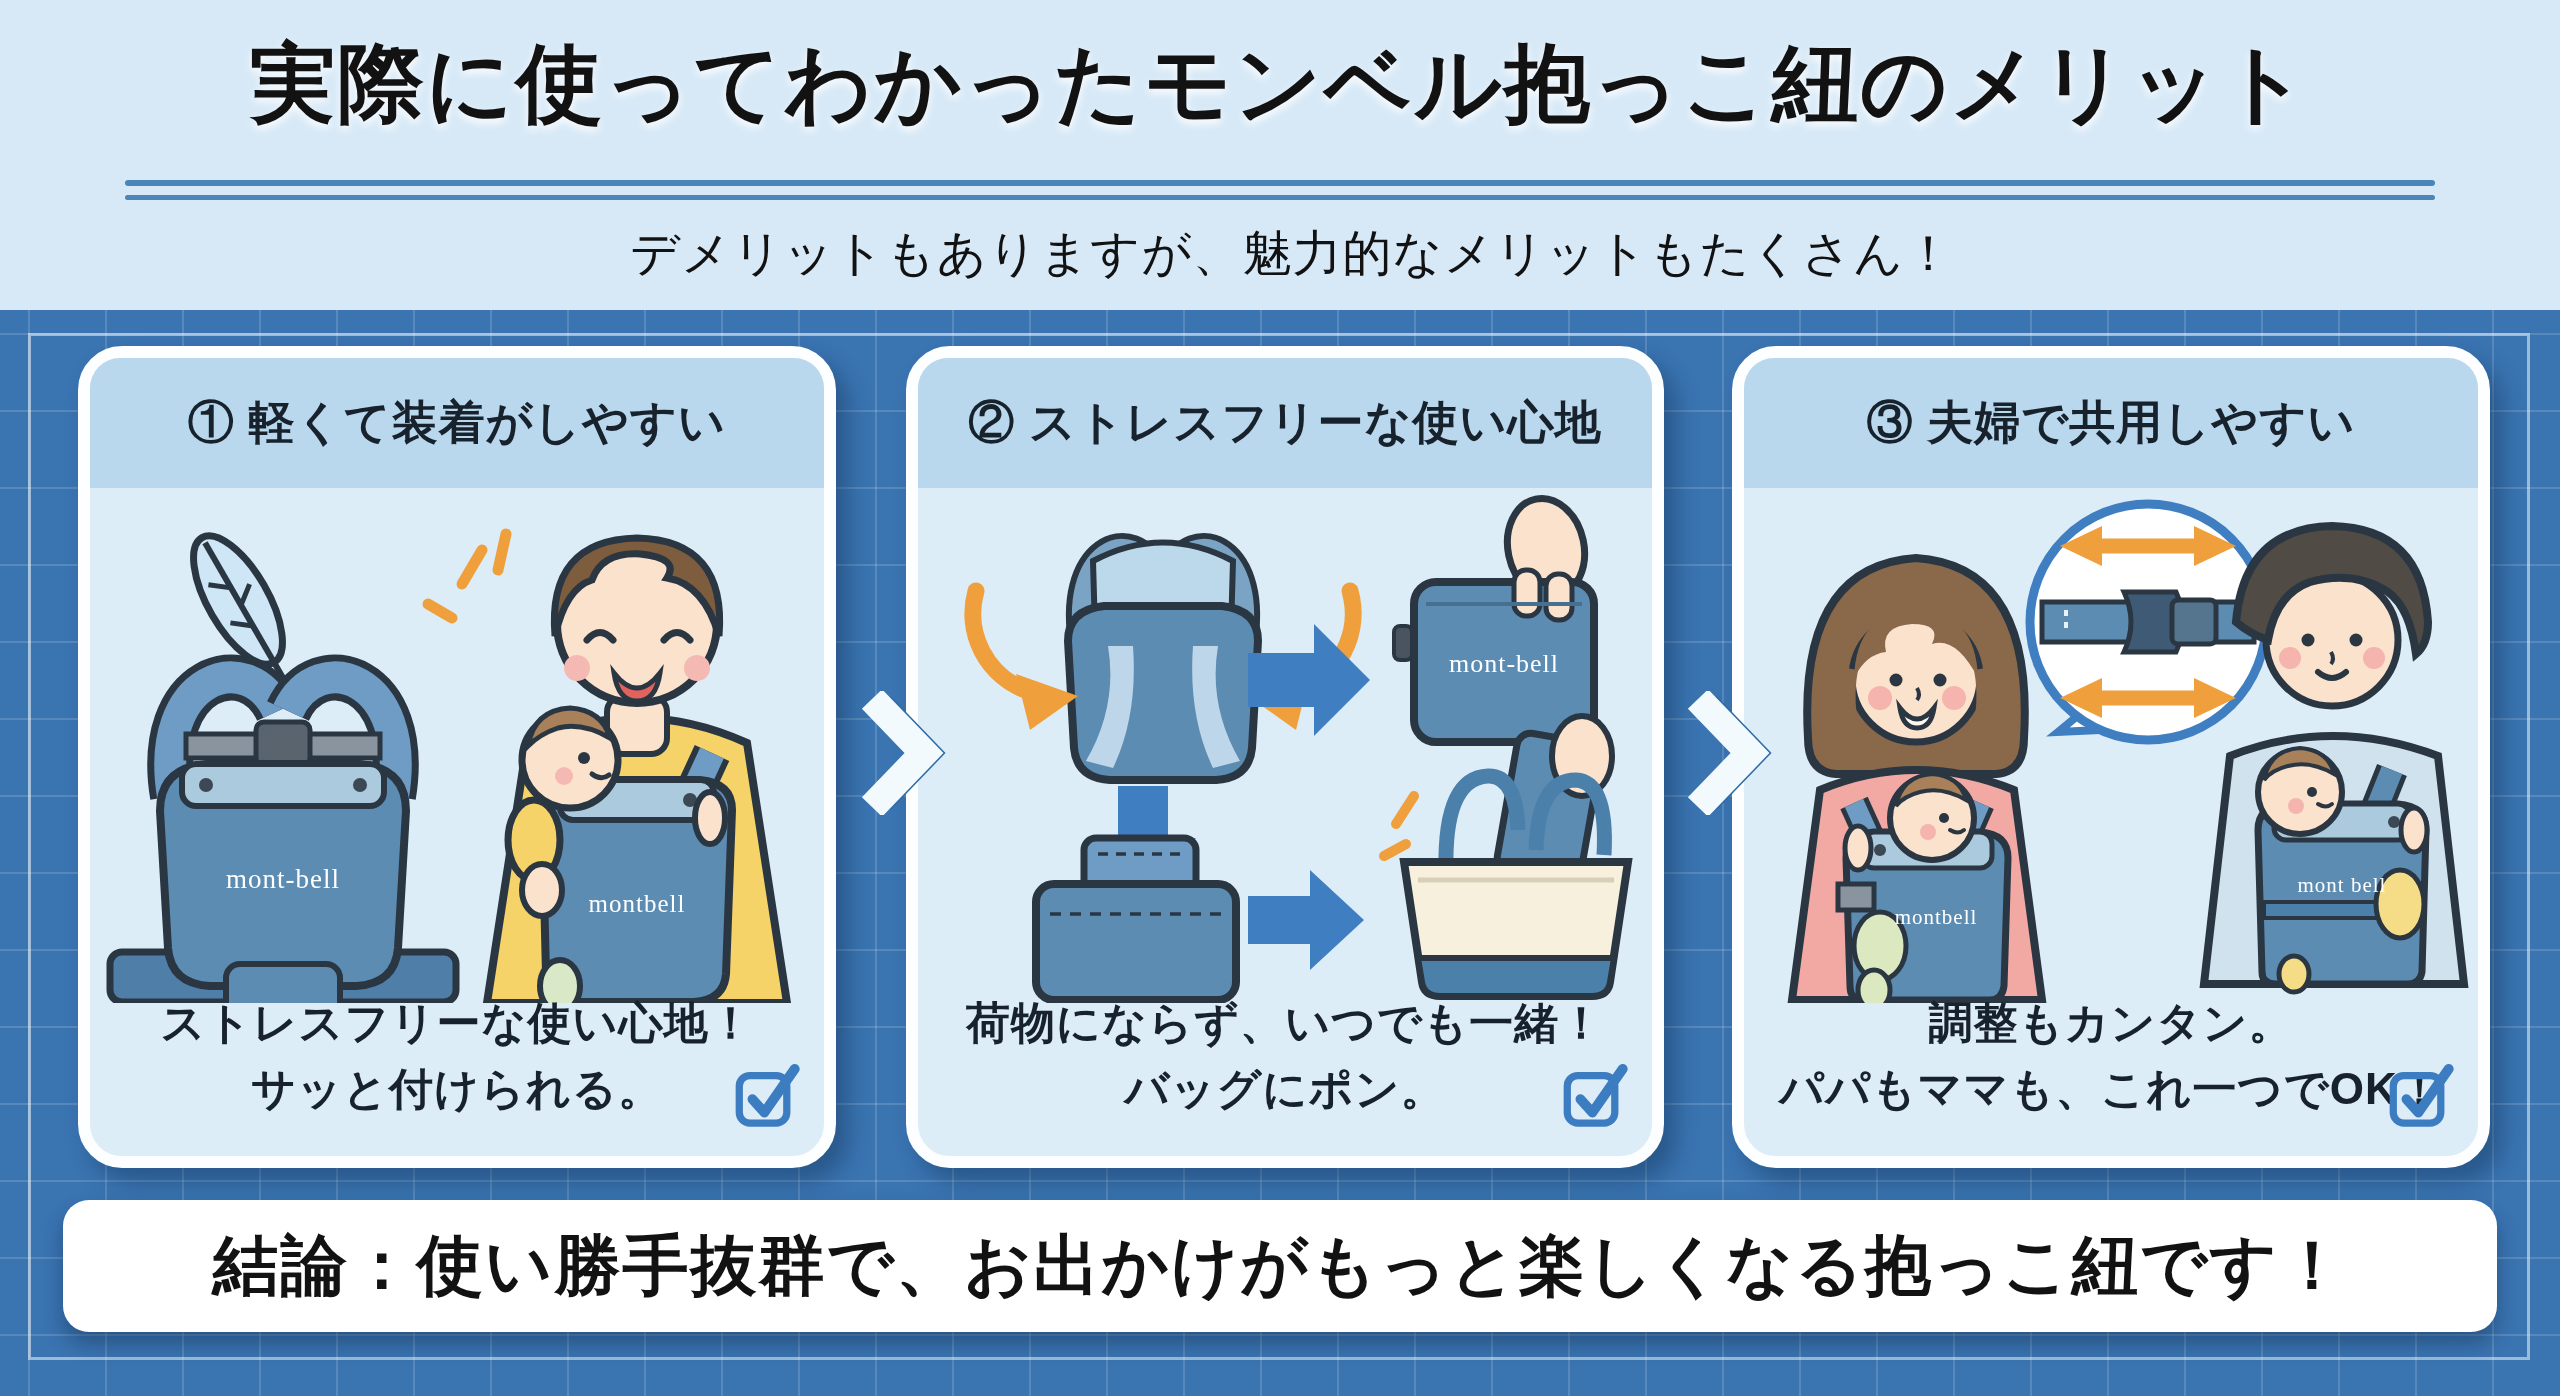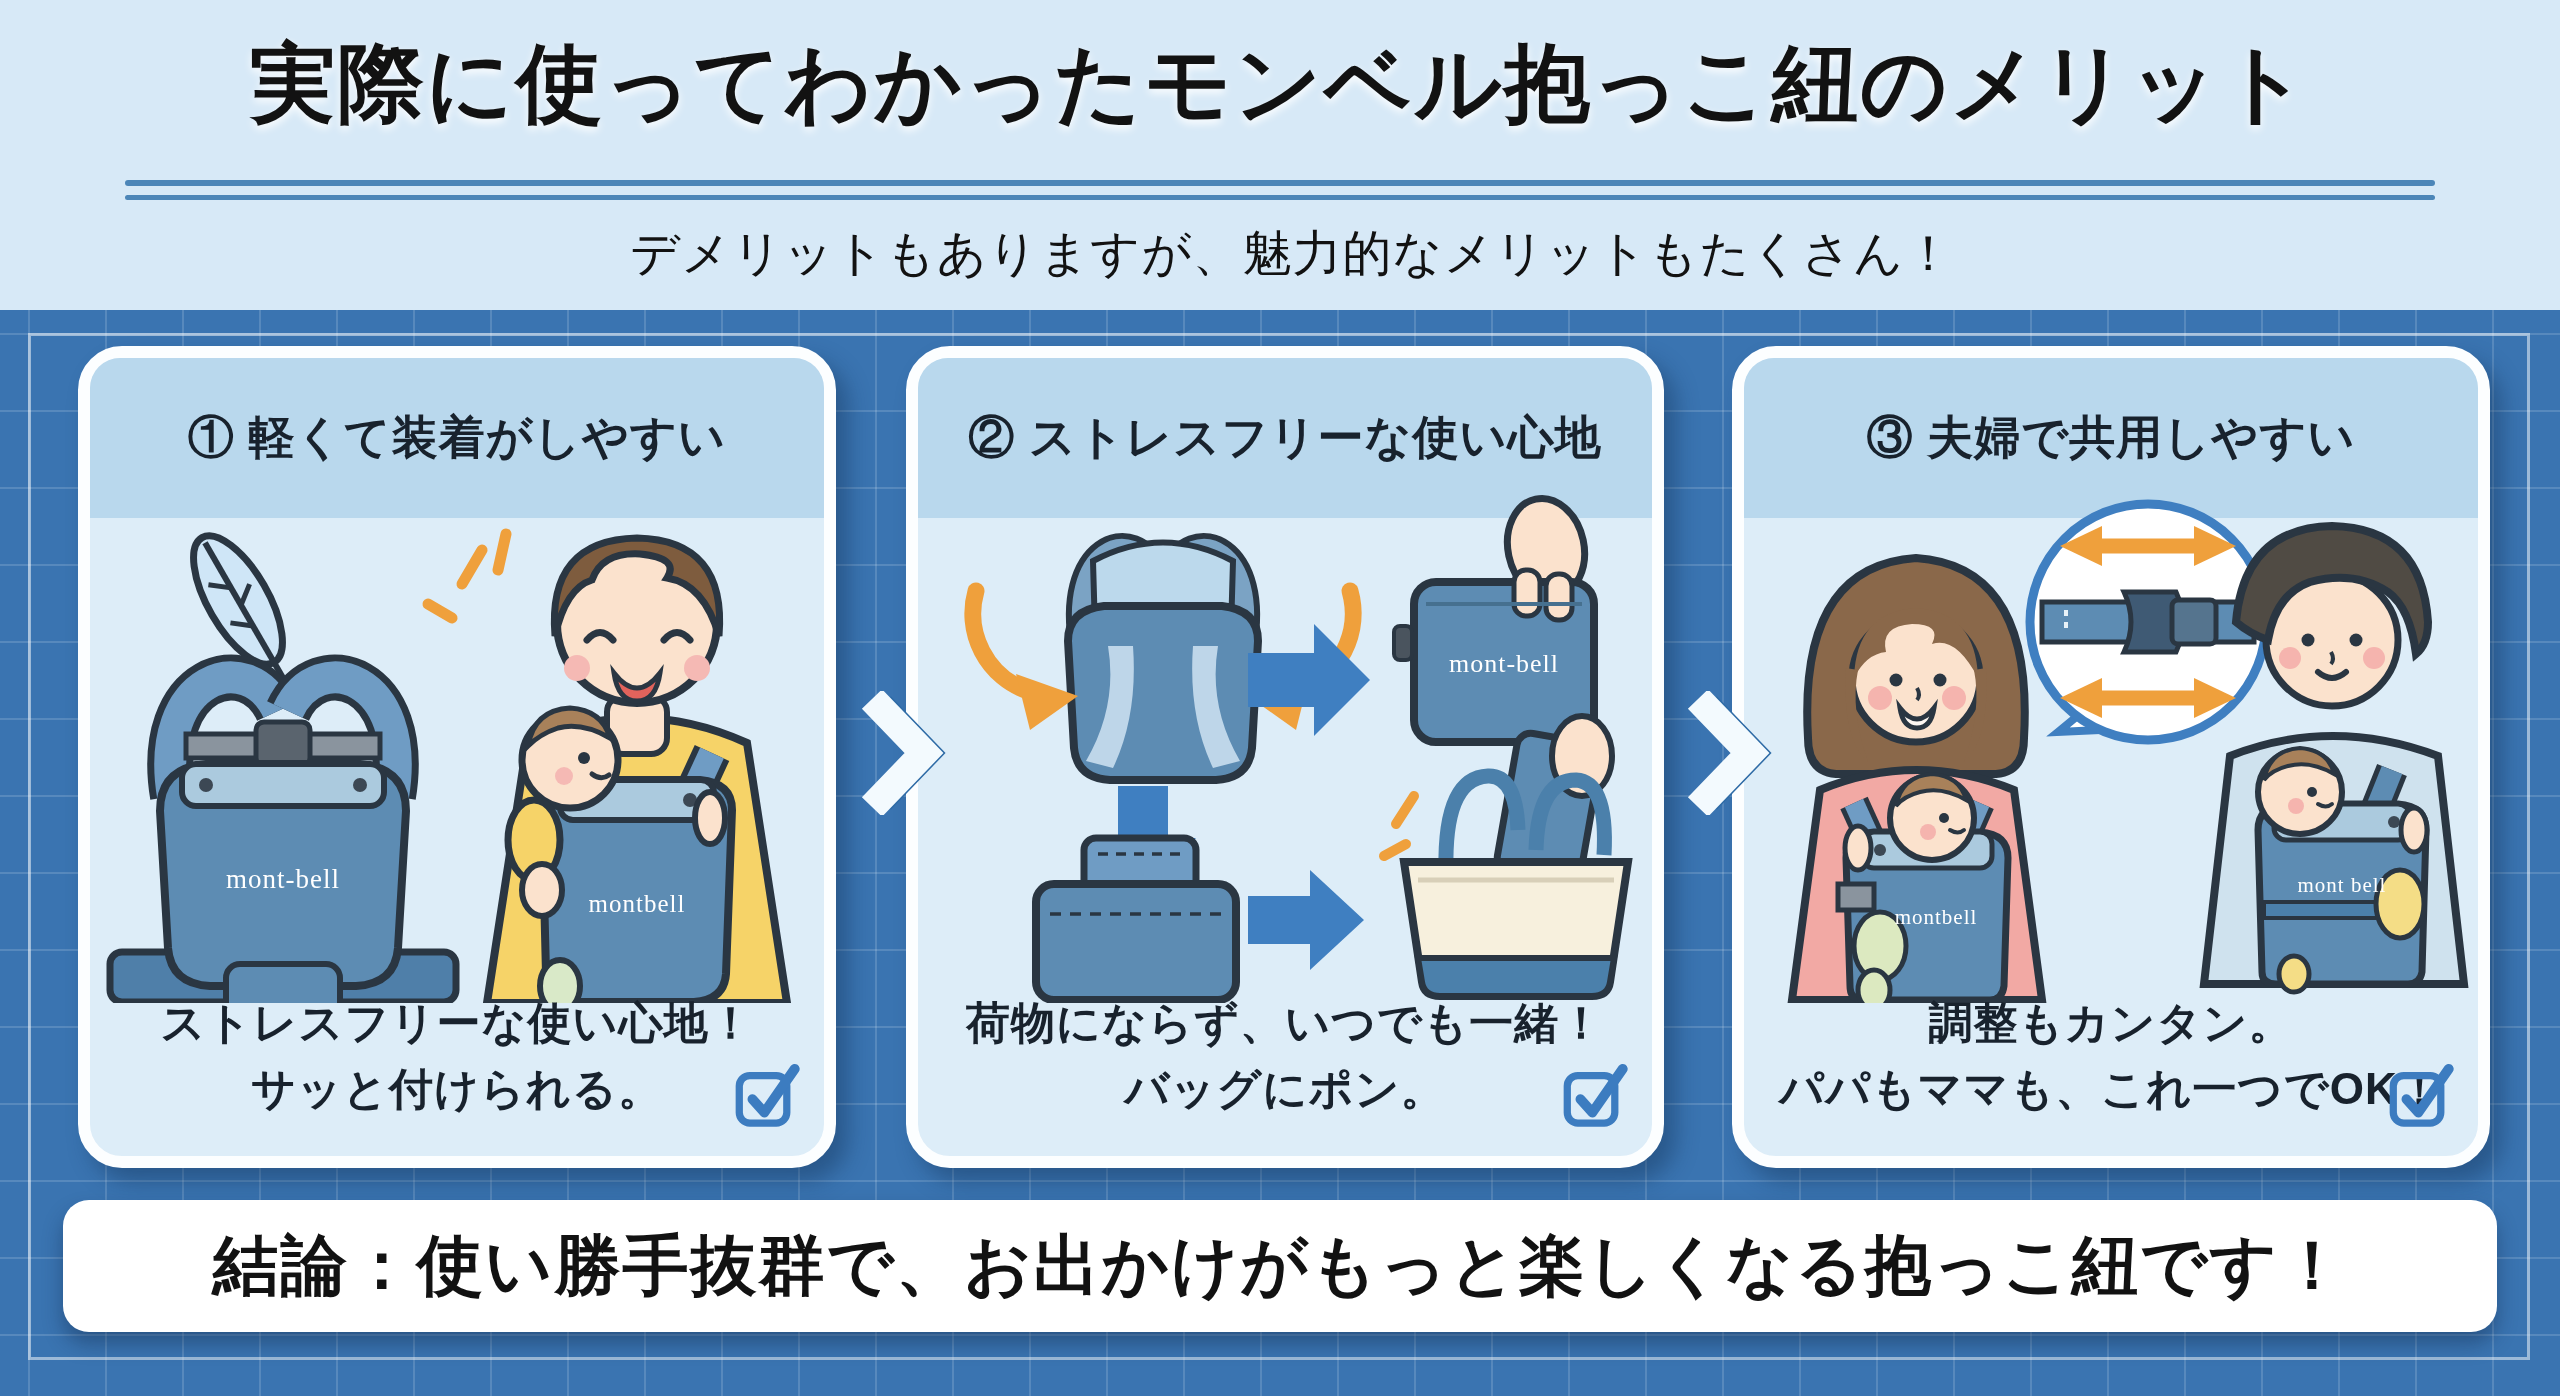--- a/index.html
+++ b/index.html
@@ -20,21 +20,21 @@
         background-image:linear-gradient(rgba(255,255,255,.15) 2px,transparent 2px),
                          linear-gradient(90deg,rgba(255,255,255,.15) 2px,transparent 2px);
         background-size:77px 77px;background-position:28px 23px;}
   .frame{position:absolute;left:28px;top:23px;right:30px;bottom:36px;
          border:3px solid rgba(255,255,255,.5);pointer-events:none;}
   
   .card{position:absolute;top:36px;width:758px;height:822px;background:#ddedf8;
         border:12px solid #fcfeff;border-radius:44px;box-sizing:border-box;
         box-shadow:12px 14px 22px rgba(16,44,80,.4);z-index:3;}
   .card1{left:78px}.card2{left:906px}.card3{left:1732px}
-  .card-header{position:absolute;top:0;left:0;right:0;height:160px;background:#b9d8ed;
+  .card-header{position:absolute;top:0;left:0;right:0;height:130px;background:#b9d8ed;
         border-radius:30px 30px 0 0;display:flex;align-items:center;justify-content:center;
         font-size:46px;font-weight:800;color:#18222d;letter-spacing:1px;}
   .card-illus{position:absolute;top:130px;left:0;width:734px;height:515px;}
   .card-caption{position:absolute;left:0;right:0;bottom:34px;text-align:center;
         font-size:44px;font-weight:800;color:#18222d;line-height:1.5;letter-spacing:1px;}
   .checkbox{position:absolute;right:24px;bottom:26px;width:66px;height:72px;}
   
   .chev{position:absolute;width:90px;height:124px;top:381px;z-index:6;}
   .chev1{left:858px}.chev2{left:1684px}
   

